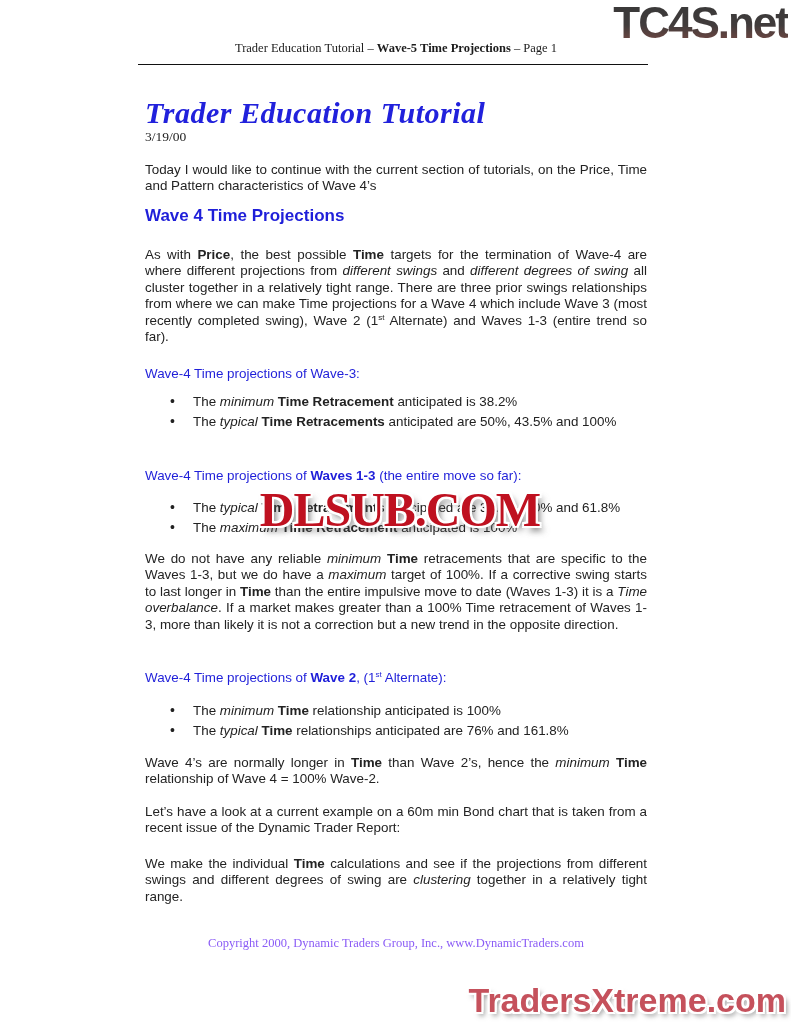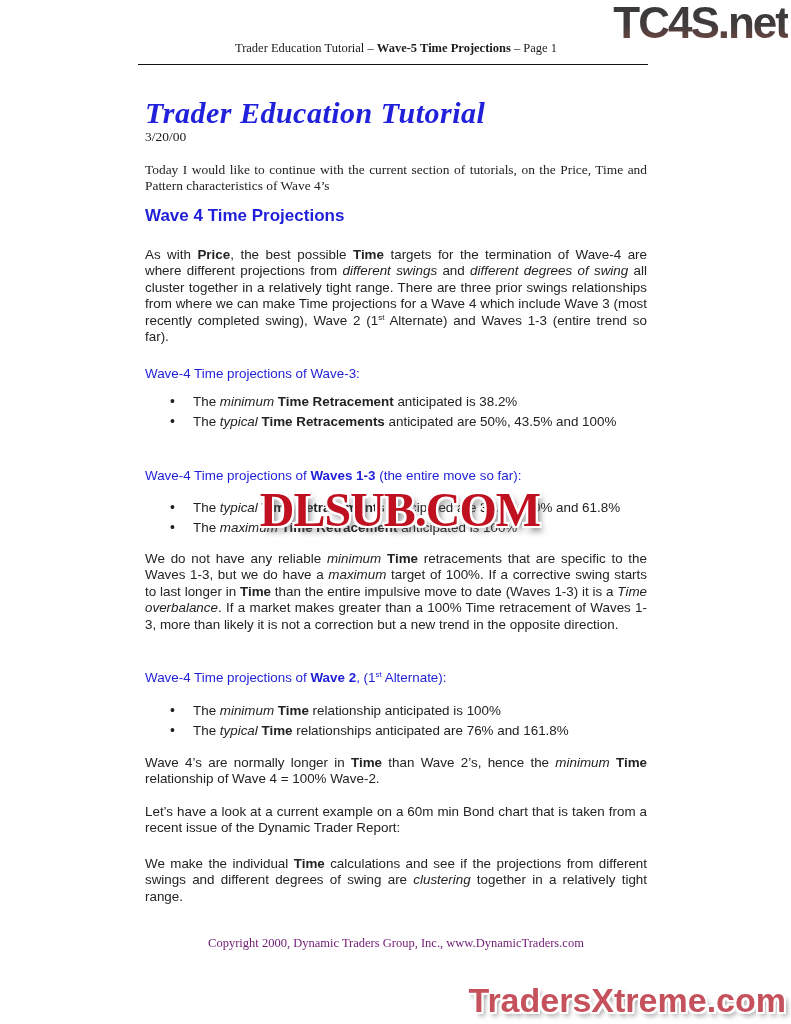--- a/index.html
+++ b/index.html
@@ -29,21 +29,21 @@
   .content{position:absolute;left:145px;top:0;width:502px;height:1024px;font-size:13.4px;line-height:16.4px;}
   .content .blk{position:absolute;left:0;width:502px;}
 
   .doc-title{
     top:84px;font-family:"Liberation Serif",serif;font-style:italic;font-weight:bold;
     font-size:30px;line-height:34px;color:#2121dc;letter-spacing:.5px;margin-top:12px;
   }
   .doc-date{top:129px;font-family:"Liberation Serif",serif;font-size:13.5px;color:#1c1c1c;}
 
   .para{text-align:justify;color:#232323;}
-  .p-intro{top:162px;font-family:Liberation Serif, serif;}
+  .p-intro{top:162px;}
   .h-main{top:208px;color:#1f1fd9;font-weight:bold;font-size:17px;}
   .p-overview{top:247px;}
   .sh{color:#1f1fd9;}
   .sh-wave3{top:366px;}
   .ul{list-style:none;margin:0;padding:0;}
   .ul li{position:relative;padding-left:48px;margin-bottom:3.6px;}
   .ul li:before{content:"•";position:absolute;left:25px;top:-1px;font-size:14px;}
   .ul-wave3{top:394px;}
   .sh-waves13{top:468px;}
   .ul-waves13{top:500px;}
@@ -64,21 +64,21 @@
     color:#bf1120;z-index:5;
     text-shadow:
       -2px -2px 0 #fff, 2px -2px 0 #fff, -2px 2px 0 #fff, 2px 2px 0 #fff,
       -2px 0 0 #fff, 2px 0 0 #fff, 0 -2px 0 #fff, 0 2px 0 #fff,
       4px 5px 6px rgba(90,90,90,.75);
   }
 
   
   .footer{
     position:absolute;left:145px;top:936px;width:502px;text-align:center;
-    font-family:"Liberation Serif",serif;font-size:12.5px;color:#701a75;
+    font-family:"Liberation Serif",serif;font-size:12.5px;color:#8b5cf6;
   }
 
   
   .txlogo{
     position:absolute;right:5px;top:978px;
     font-family:"Liberation Sans",sans-serif;font-weight:bold;font-size:34px;line-height:44px;
     letter-spacing:0px;color:#c5515c;z-index:5;
     text-shadow:
       -2px -2px 0 #fff, 2px -2px 0 #fff, -2px 2px 0 #fff, 2px 2px 0 #fff,
       -2px 0 0 #fff, 2px 0 0 #fff, 0 -2px 0 #fff, 0 2px 0 #fff,
@@ -91,21 +91,21 @@
 <div class="page">
 
   <div class="tc4s">TC4S.net</div>
 
   <div class="runhead"><span>Trader Education Tutorial – </span><span style="font-weight: bold;">Wave-5 Time Projections</span><span> – Page 1</span></div>
   <div class="rule"></div>
 
   <div class="content">
 
     <div class="blk doc-title">Trader Education Tutorial</div>
-    <div class="blk doc-date">3/20/00</div>
+    <div class="blk doc-date">3/19/00</div>
 
     <div class="blk para p-intro"><span>Today I would like to continue with the current section of tutorials, on the Price, Time and Pattern characteristics of Wave 4’s</span></div>
 
     <div class="blk h-main">Wave 4 Time Projections</div>
 
     <div class="blk para p-overview"><span>As with </span><span style="font-weight: bold;">Price</span><span>, the best possible </span><span style="font-weight: bold;">Time</span><span> targets for the termination of Wave-4 are where different projections from </span><span style="font-style: italic;">different swings</span><span> and </span><span style="font-style: italic;">different degrees of swing</span><span> all cluster together in a relatively tight range. There are three prior swings relationships from where we can make Time projections for a Wave 4 which include Wave 3 (most recently completed swing), Wave 2 (1</span><sup>st</sup><span> Alternate) and Waves 1-3 (entire trend so far).</span></div>
 
     <div class="blk sh sh-wave3"><span>Wave-4 Time projections of Wave-3:</span></div>
     <ul class="blk ul ul-wave3">
       <li><span>The </span><span style="font-style: italic;">minimum</span><span> </span><span style="font-weight: bold;">Time Retracement</span><span> anticipated is 38.2%</span></li>

